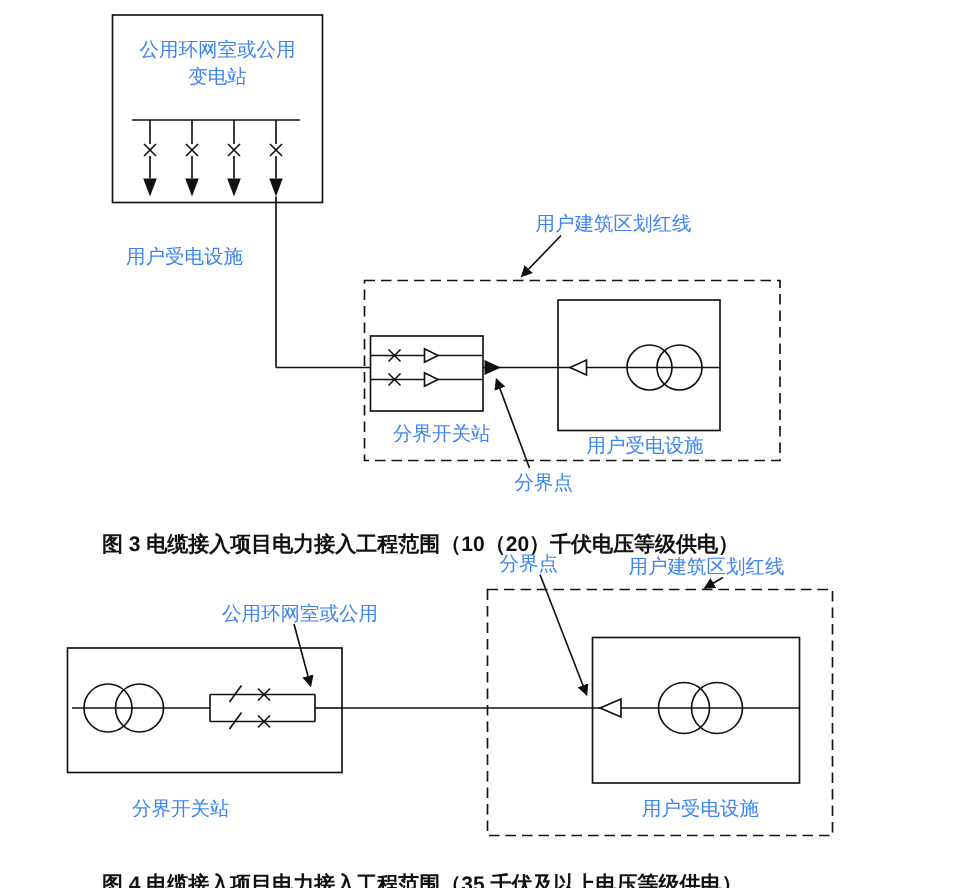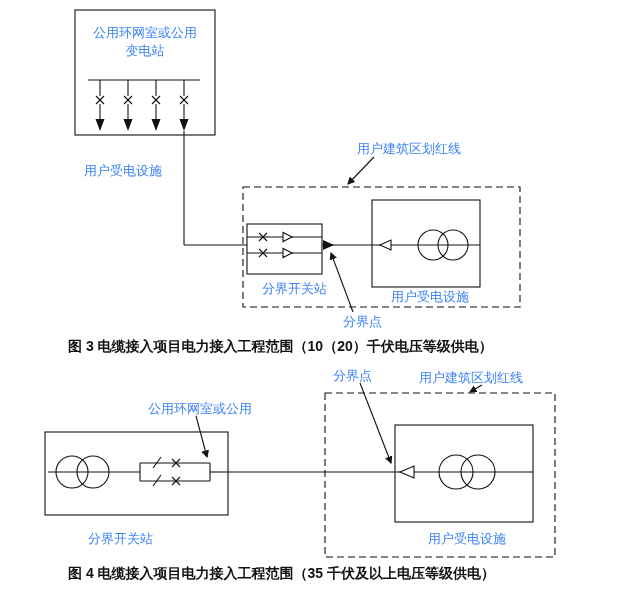--- a/index.html
+++ b/index.html
@@ -22,20 +22,21 @@
   .lbl.multiline {
     white-space: pre-line;
     text-align: center;
   }
   .caption {
     position: absolute;
     font-size: 14px;
     font-weight: bold;
     color: #111111;
     white-space: nowrap;
+    margin-top: 16px;
   }
 </style>
 </head>
 <body>
 
 <div class="page">
 
   <svg width="638" height="592" viewBox="0 0 638 592">
     <defs>
       <marker id="arrow" viewBox="0 0 10 10" refX="8.5" refY="5" markerWidth="7" markerHeight="7" orient="auto-start-reverse">

